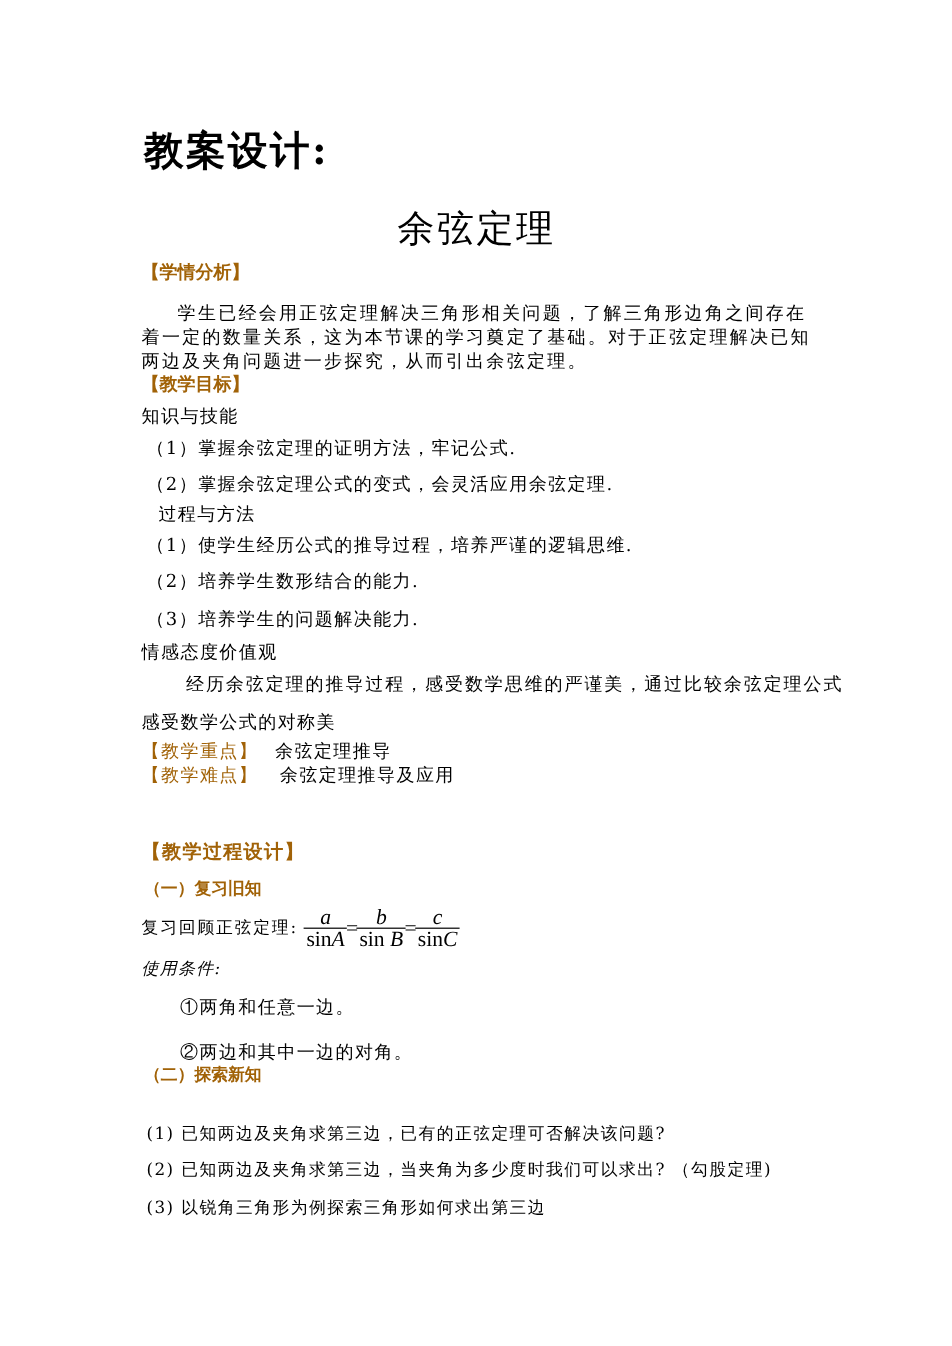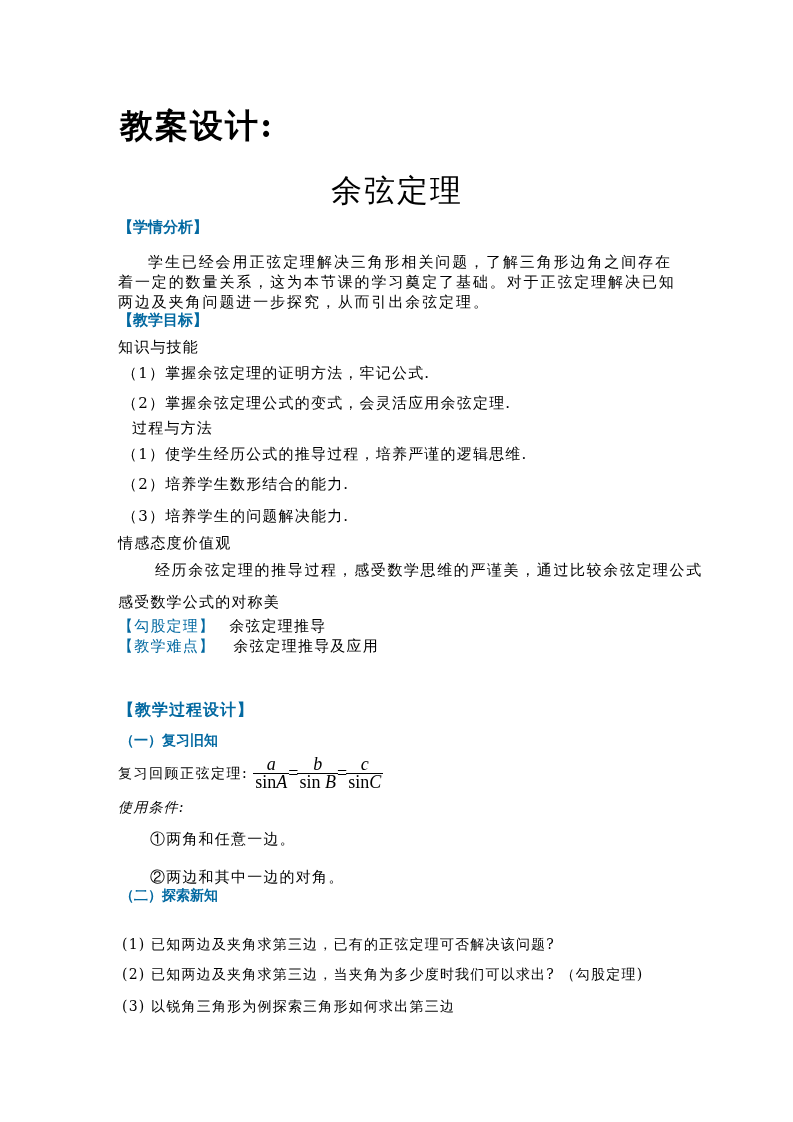--- a/index.html
+++ b/index.html
@@ -1,21 +1,21 @@
 <!DOCTYPE html>
 <html><head>
   <meta charset="utf-8">
   <style>
     html, body { margin: 0; padding: 0; background: #ffffff; }
     body { width: 793px; height: 1122px; position: relative; overflow: hidden;
            font-family: "DejaVu Serif", serif; color: #000; }
     .abs { position: absolute; white-space: nowrap; }
     .doc-title { left: 120px; top: 104px; font-size: 33px; font-weight: bold; letter-spacing: 2px; }
     .lesson-title { left: 331px; top: 170px; font-size: 31px; font-weight: normal; letter-spacing: 2px; }
-    .blue { color: #0369a1; }
+    .blue { color: #a16207; }
     .hdr { font-size: 15px; font-weight: bold; }
     .body { font-size: 15px; letter-spacing: 1.2px; }
     .para { left: 118px; top: 252px; width: 560px; font-size: 15px; line-height: 20px;
             white-space: normal; letter-spacing: 1.9px; text-indent: 30px; font-weight: 500; font-family: Liberation Serif, serif; }
     .frac { display: inline-block; vertical-align: middle; text-align: center;
             font-family: "Liberation Serif", serif; font-size: 18px; line-height: 17px; }
     .frac .num { display: block; border-bottom: 1px solid #000; padding: 0 2px; font-style: italic; }
     .frac .den { display: block; padding: 0 2px; }
     .frac .den i { font-style: italic; }
     .eq { font-family: "Liberation Serif", serif; font-size: 18px; vertical-align: middle; margin: 0 -1px; }
@@ -41,21 +41,21 @@
   <div class="abs body" style="left:132px; top:419px;">过程与方法</div>
   <div class="abs body" style="left:122px; top:445px;">（1）使学生经历公式的推导过程，培养严谨的逻辑思维.</div>
   <div class="abs body" style="left:122px; top:475px;">（2）培养学生数形结合的能力.</div>
   <div class="abs body" style="left:122px; top:507px;">（3）培养学生的问题解决能力.</div>
 
   <div class="abs body" style="left:118px; top:534px;">情感态度价值观</div>
   <div class="abs body" style="left:155px; top:561px; letter-spacing:1.6px;">经历余弦定理的推导过程，感受数学思维的严谨美，通过比较余弦定理公式</div>
   <div class="abs body" style="left:118px; top:593px;">感受数学公式的对称美</div>
 
   <div class="abs body" style="left:118px; top:617px;">
-    <span class="blue">【勾股定理】</span>
+    <span class="blue">【教学重点】</span>
     <span style="margin-left:8px;">余弦定理推导</span>
   </div>
   <div class="abs body" style="left:118px; top:637px;">
     <span class="blue">【教学难点】</span>
     <span style="margin-left:12px;">余弦定理推导及应用</span>
   </div>
 
   <div class="abs blue" style="left:118px; top:700px; font-size:16px; font-weight:bold; letter-spacing:1px;">【教学过程设计】</div>
   <div class="abs hdr blue" style="left:120px; top:732px; font-size:14px;">（一）复习旧知</div>
 

